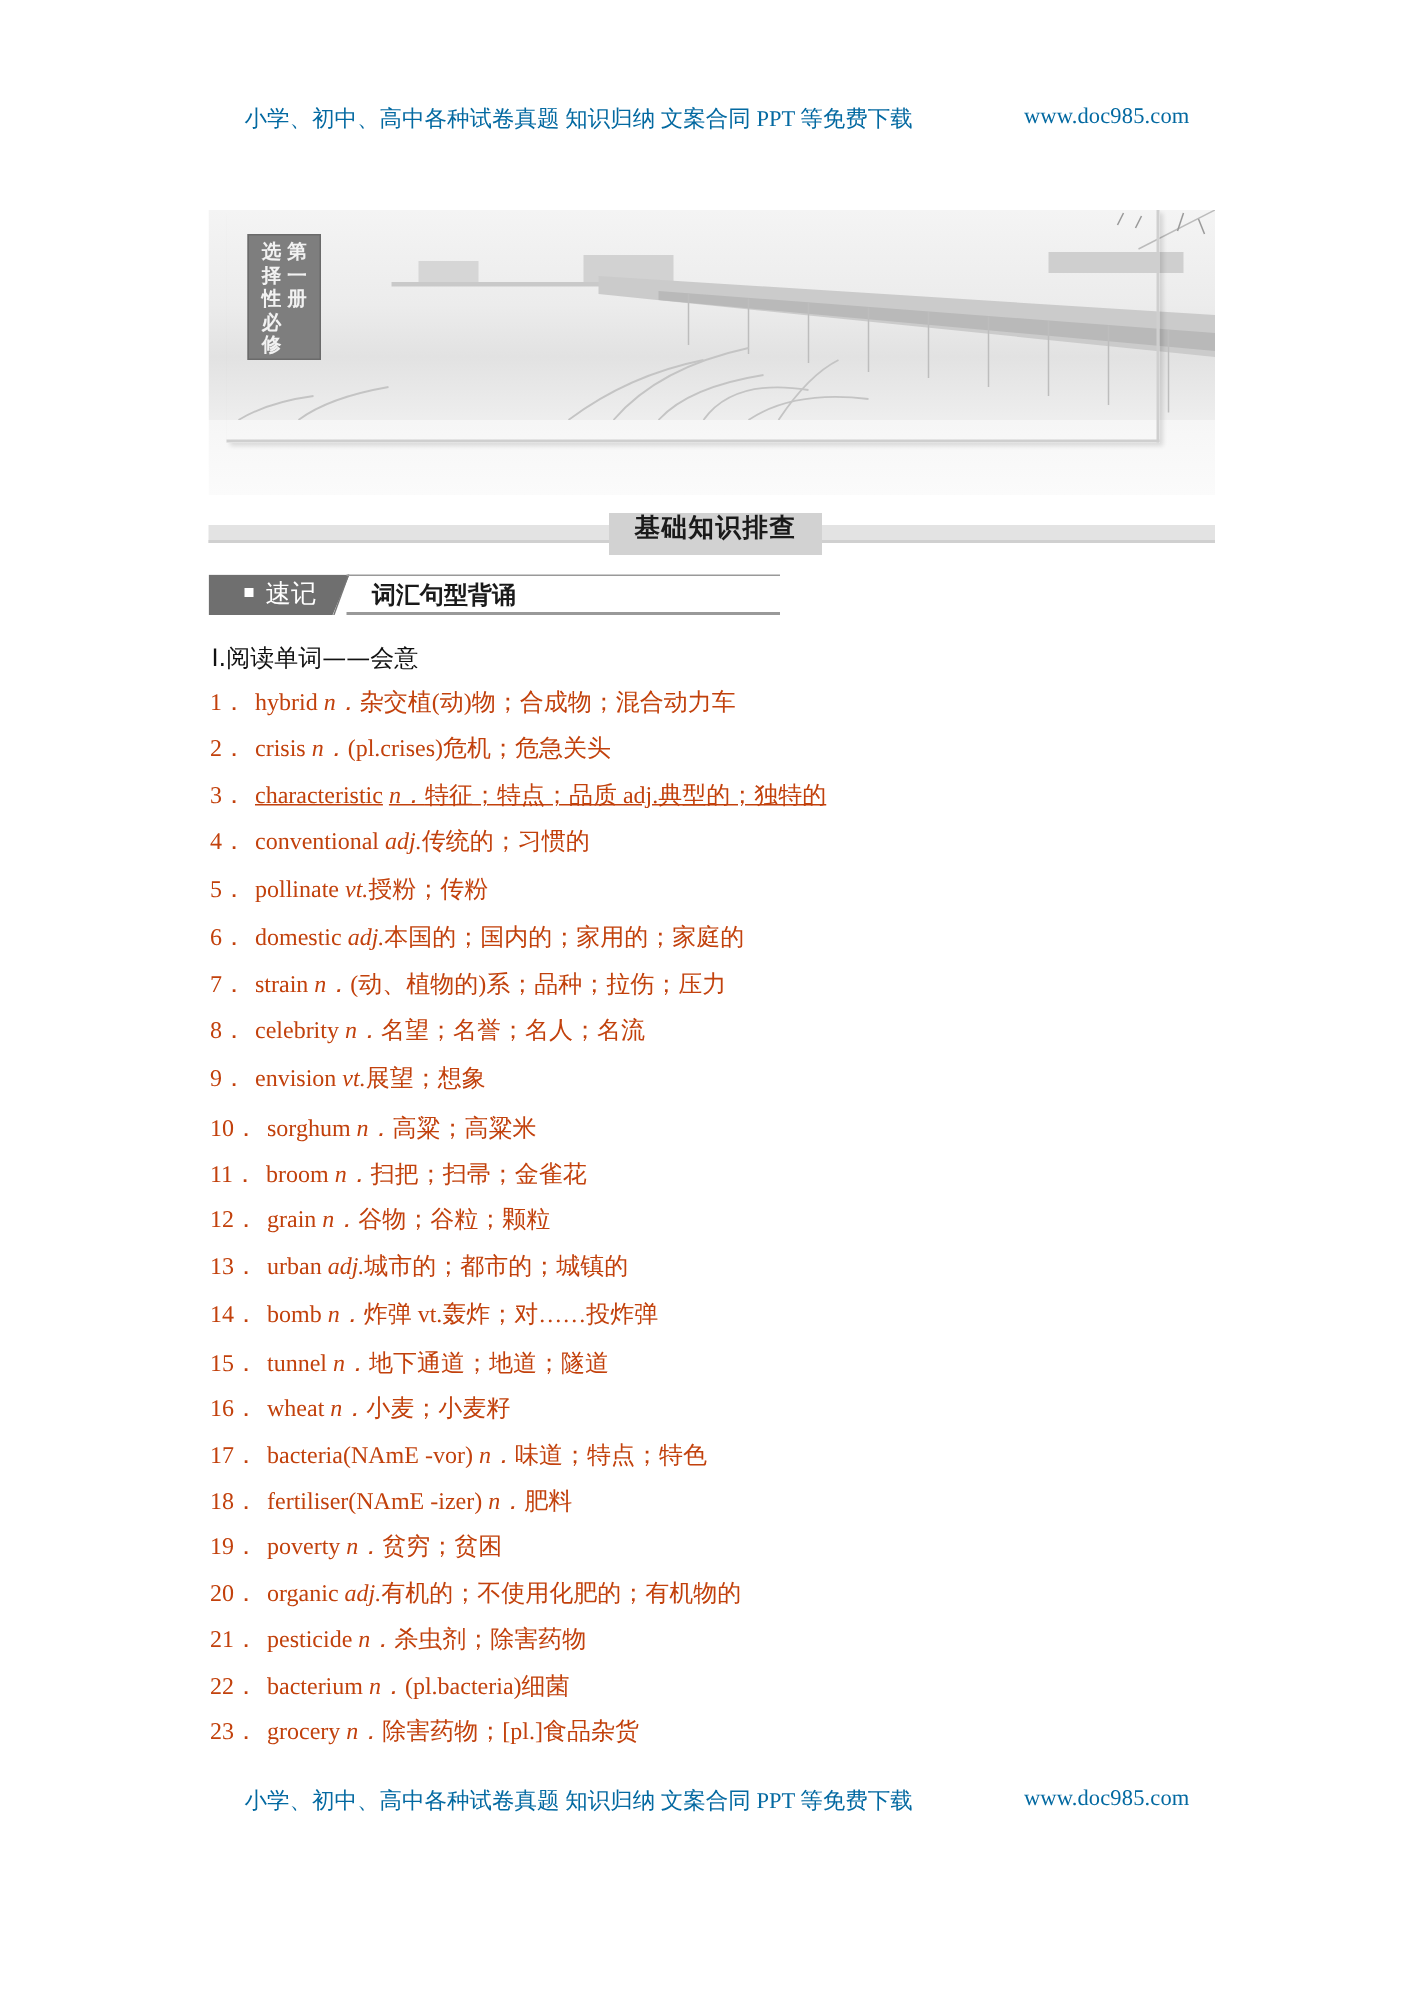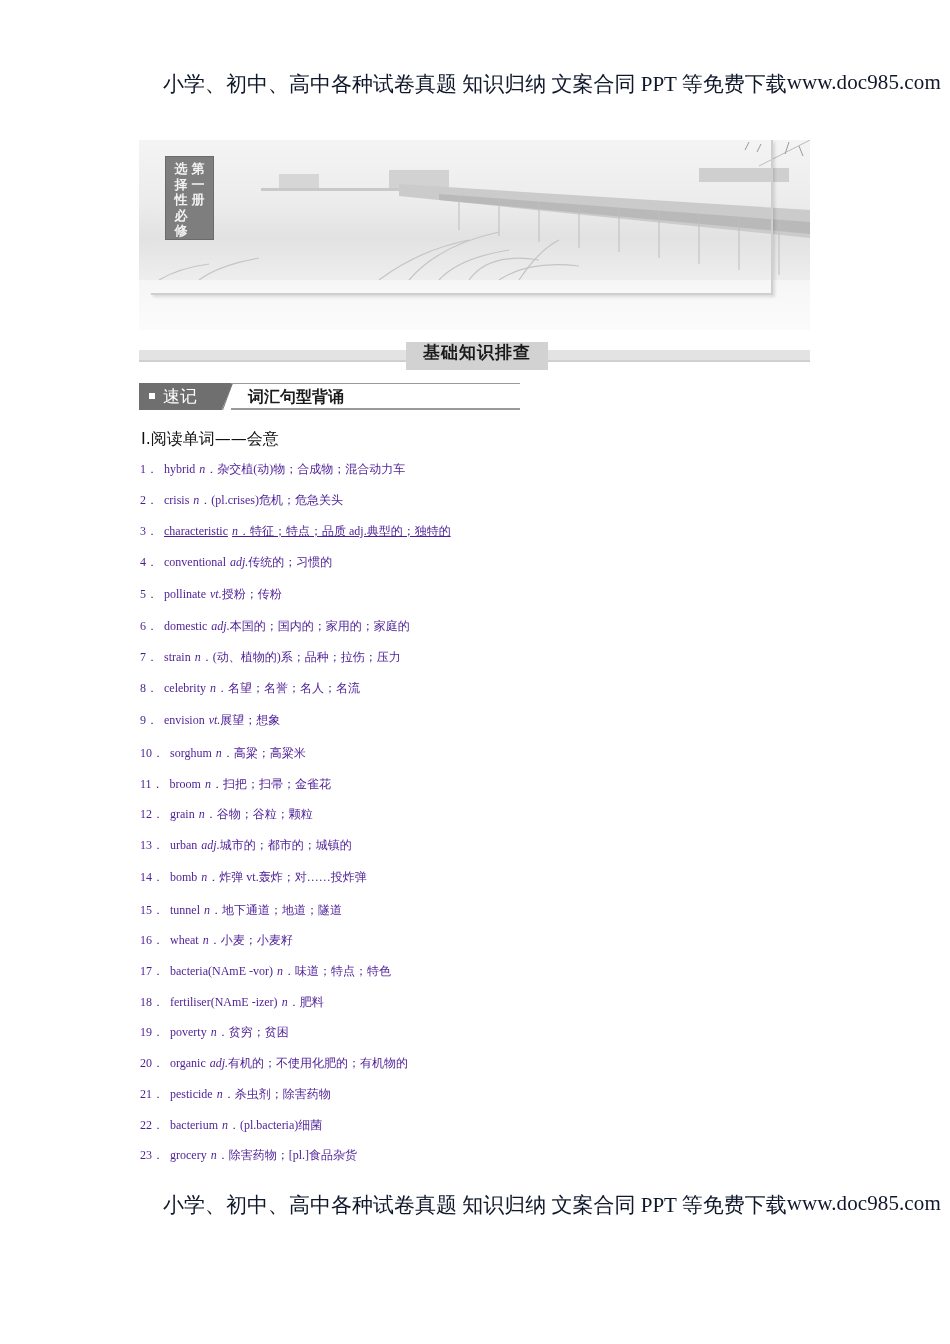--- a/index.html
+++ b/index.html
@@ -1,21 +1,21 @@
 <!DOCTYPE html>
 <html><head>
   <meta charset="utf-8">
   <style>
     * { margin: 0; padding: 0; box-sizing: border-box; }
     html, body { width: 950px; height: 1344px; background: #ffffff; overflow: hidden; }
     body { position: relative; font-family: "Liberation Serif", "DejaVu Serif", serif; color: #111; }
 
     .page-header, .page-footer {
       position: absolute; left: 163px; width: 630px;
-      font-size: 21px; color: #0f172a; white-space: nowrap;
+      font-size: 15px; color: #0369a1; white-space: nowrap;
       display: flex; justify-content: space-between;
     }
     .page-header { top: 70px; }
     .page-footer { top: 1191px; }
     .page-header .site, .page-footer .site { letter-spacing: 0.1px; }
 
     
     .banner {
       position: absolute; left: 139px; top: 140px; width: 671px; height: 190px;
       overflow: hidden;
@@ -68,21 +68,21 @@
 
     
     .subhead {
       position: absolute; left: 139px; top: 383px; width: 381px; height: 27px;
     }
     .subhead .dark {
       position: absolute; left: 0; top: 0; width: 94px; height: 27px;
       background: #6f6f6f;
       clip-path: polygon(0 0, 100% 0, 88% 100%, 0 100%);
       color: #fff; font-family: "DejaVu Sans", sans-serif; font-size: 17px;
-      line-height: 27px; padding-left: 10px;
+      line-height: 27px; padding-left: 24px;
     }
     .subhead .dark .sq { display: inline-block; width: 6px; height: 6px; background: #fff; vertical-align: middle; margin-right: 8px; margin-top: -3px; }
     .subhead .slash {
       position: absolute; left: 88px; top: 0; width: 8px; height: 27px;
       border-left: 1px solid #777;
       transform: skewX(-20deg);
     }
     .subhead .light {
       position: absolute; left: 92px; top: 0; width: 289px; height: 27px;
       border-top: 1px solid #999; border-bottom: 2px solid #999;
@@ -91,21 +91,21 @@
     }
 
     
     .heading {
       position: absolute; left: 141px; top: 429px;
       font-size: 16px; font-family: "DejaVu Sans", "Liberation Serif", sans-serif; color: #111;
     }
     .vocab-list { position: absolute; left: 140px; top: 458px; width: 600px; }
     .vocab-item {
       position: absolute; left: 0; white-space: nowrap;
-      font-size: 12px; line-height: 22px; color: #4c1d95;
+      font-size: 16px; line-height: 22px; color: #c2410c;
     }
     .vocab-item .num { display: inline-block; }
     .vocab-item .word { margin-left: 6px; }
     .vocab-item i { font-style: italic; }
   </style>
 </head>
 <body>
 
 <div class="page-header">
   <span>小学、初中、高中各种试卷真题  知识归纳  文案合同  PPT 等免费下载</span>

